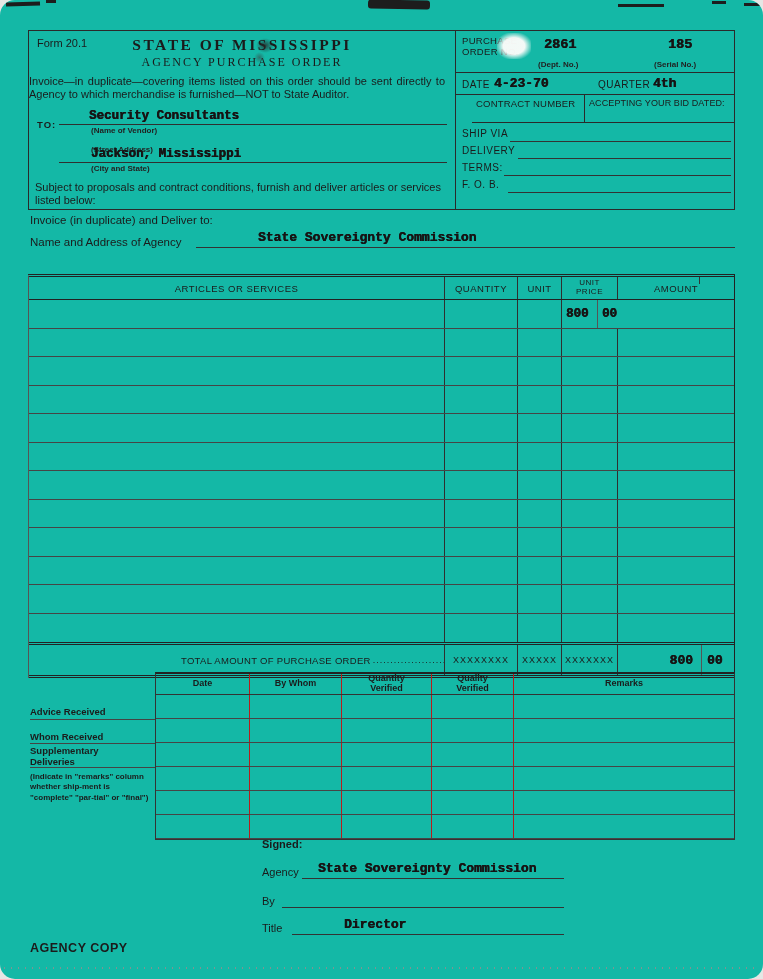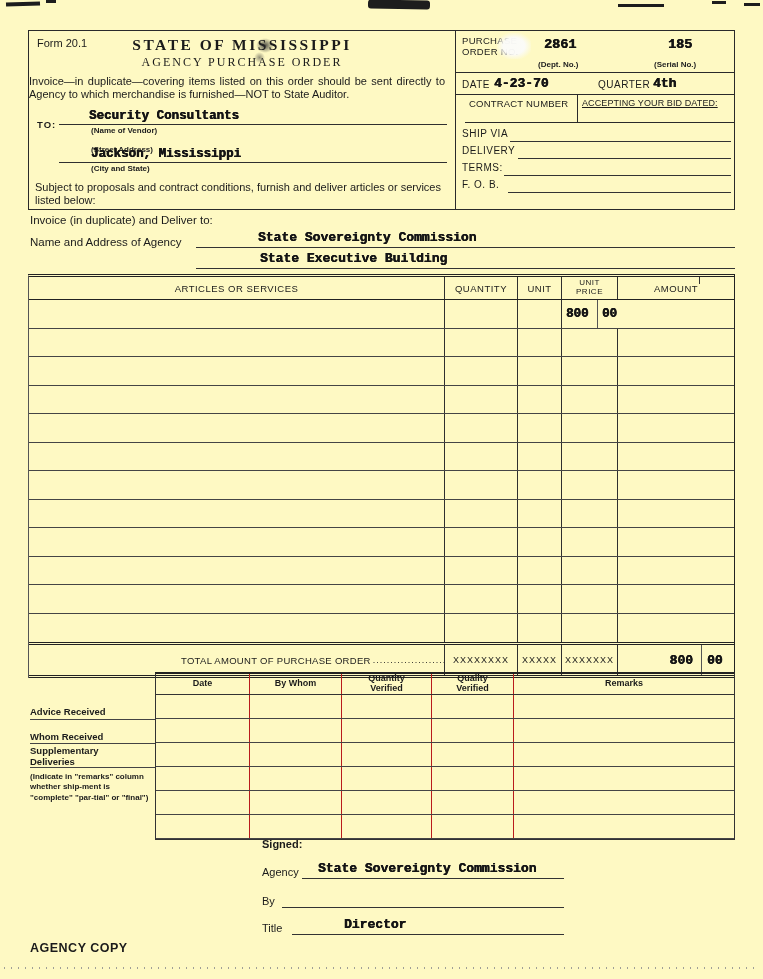--- a/index.html
+++ b/index.html
@@ -1,20 +1,21 @@
 <!DOCTYPE html>
 <html><head>
 <meta charset="utf-8">
 <style>
   * { margin:0; padding:0; box-sizing:border-box; }
   body { background:#e6e6e4; font-family:"Liberation Sans", sans-serif; }
   .page {
     position:relative; width:763px; height:979px; margin:0 auto;
-    background:#fef9c3; color:#1b1b1b; overflow:hidden;
+    background:#14b8a6; color:#1b1b1b; overflow:hidden;
     font-family:"Liberation Sans", sans-serif;
+    border-radius:15px;
   }
   .abs { position:absolute; }
   .typed {
     font-family:"Liberation Mono", monospace; font-weight:bold;
     color:#141414; font-size:12.5px; letter-spacing:0;
     text-shadow:0 0 .6px #222, .4px .2px 0 #222;
     white-space:nowrap;
   }
   .caption { position:absolute; font-size:8px; font-weight:bold; color:#222; white-space:nowrap; }
   .lbl10 { font-size:10px; letter-spacing:.5px; white-space:nowrap; }
@@ -42,21 +43,21 @@
   .invoice-note { position:absolute; left:0; top:44px; width:416px; font-size:11px; line-height:1.22; text-align:justify; }
   .to-label { position:absolute; left:8px; top:88px; font-size:9.5px; font-weight:bold; letter-spacing:1px; }
   .vendor-line { position:absolute; left:30px; width:388px; border-bottom:1.2px solid #2f2f2f; }
   .v1 { top:74px; height:20px; } .v2 { top:94px; height:19px; } .v3 { top:113px; height:19px; }
   .vendor-line .typed { position:absolute; bottom:1px; }
   .subject-note { position:absolute; left:6px; top:150px; width:416px; font-size:11px; line-height:1.2; }
 
   .po-row { position:absolute; left:0; top:0; right:0; height:42px; border-bottom:1.2px solid #2a2a2a; }
   .po-label { position:absolute; left:6px; top:4px; font-size:9.5px; line-height:1.2; letter-spacing:.3px; white-space:pre-line; }
   .date-row { position:absolute; left:0; top:42px; right:0; height:22px; border-bottom:1.2px solid #2a2a2a; }
-  .contract-row { position:absolute; left:9px; top:64px; right:0; height:28px; border-bottom:1.2px solid #2a2a2a; }
+  .contract-row { position:absolute; left:16px; top:64px; right:0; height:28px; border-bottom:1.2px solid #2a2a2a; }
   .contract-div { position:absolute; left:112px; top:0; bottom:0; width:1.2px; background:#2a2a2a; }
   .hr-line { position:absolute; border-bottom:1px solid #333; height:0; }
 
   
   .invoice-deliver { position:absolute; left:30px; top:214px; font-size:11.5px; }
   .agency-label { position:absolute; left:30px; top:236px; font-size:11.5px; white-space:nowrap; }
   .agency-line { position:absolute; left:196px; width:539px; border-bottom:1.2px solid #333; }
   .al1 { top:226px; height:22px; } .al2 { top:248px; height:21px; }
   .agency-line .typed { position:absolute; bottom:2px; }
 
@@ -151,44 +152,41 @@
       <div class="date-row">
         <span class="lbl10 abs" style="left:6px; top:6px;">DATE</span>
         <span class="typed abs" style="left:38px; top:3px; font-size:13px;">4-23-70</span>
         <span class="lbl10 abs" style="left:142px; top:6px;">QUARTER</span>
         <span class="typed abs" style="left:197px; top:3px; font-size:13px;">4th</span>
       </div>
 
       <div class="contract-row">
         <span class="abs" style="left:4px; top:3px; font-size:9.5px; letter-spacing:.2px; white-space:nowrap;">CONTRACT NUMBER</span>
         <div class="contract-div"></div>
-        <span class="abs" style="left:117px; top:3px; font-size:9px; letter-spacing:.1px; white-space:nowrap;text-decoration:underline;">ACCEPTING YOUR BID DATED:</span>
+        <span class="abs" style="left:117px; top:3px; font-size:9px; letter-spacing:.1px; white-space:nowrap;">ACCEPTING YOUR BID DATED:</span>
       </div>
 
       <span class="lbl10 abs" style="left:6px; top:97px;">SHIP VIA</span>
       <div class="hr-line" style="left:54px; right:3px; top:110px;"></div>
 
       <span class="lbl10 abs" style="left:6px; top:114px;">DELIVERY</span>
       <div class="hr-line" style="left:62px; right:3px; top:127px;"></div>
 
       <span class="lbl10 abs" style="left:6px; top:131px;">TERMS:</span>
       <div class="hr-line" style="left:48px; right:3px; top:144px;"></div>
 
       <span class="lbl10 abs" style="left:6px; top:148px;">F. O. B.</span>
       <div class="hr-line" style="left:52px; right:3px; top:161px;"></div>
     </div>
   </div>
 
   <div class="invoice-deliver">Invoice (in duplicate) and Deliver to:</div>
   <div class="agency-label">Name and Address of Agency</div>
   <div class="agency-line al1">
     <span class="typed" style="left:62px; font-size:13px;">State Sovereignty Commission</span>
-  </div>
-  <div class="agency-line al2">
-    <span class="typed" style="left:64px; font-size:13px;">State Executive Building</span>
   </div>
 
   <div class="items-table">
     <div class="itr it-head">
       <div class="cell">ARTICLES OR SERVICES</div>
       <div class="cell">QUANTITY</div>
       <div class="cell">UNIT</div>
       <div class="cell pre">UNIT
 PRICE</div>
       <div class="cell">

